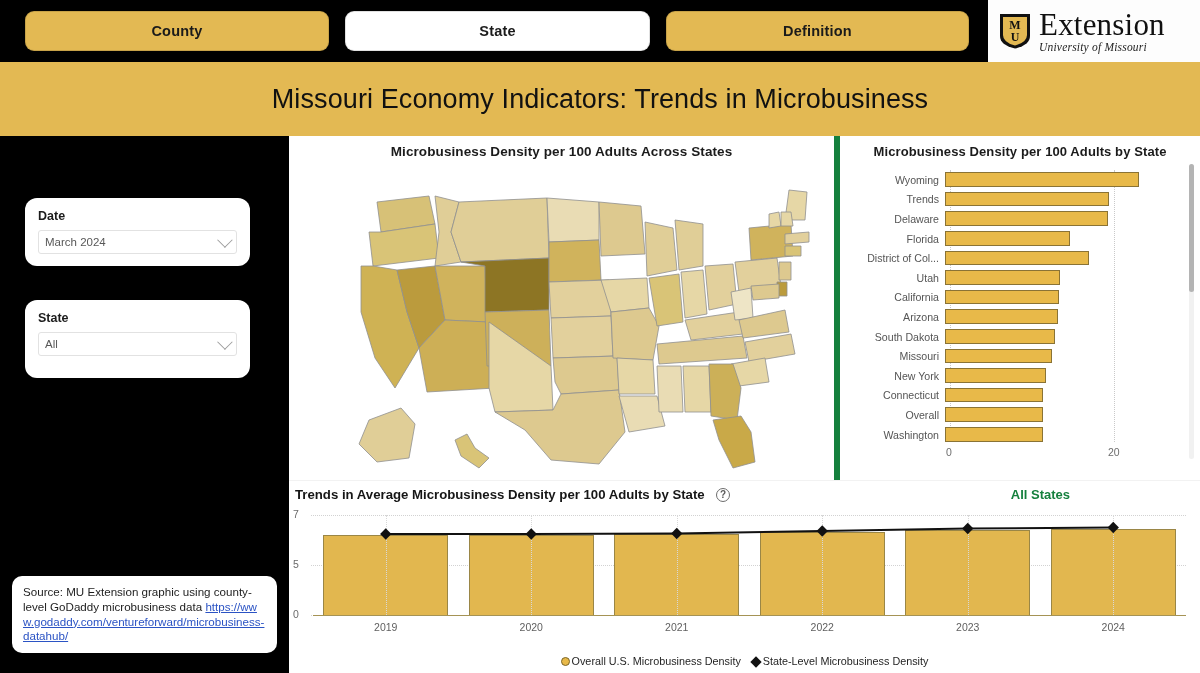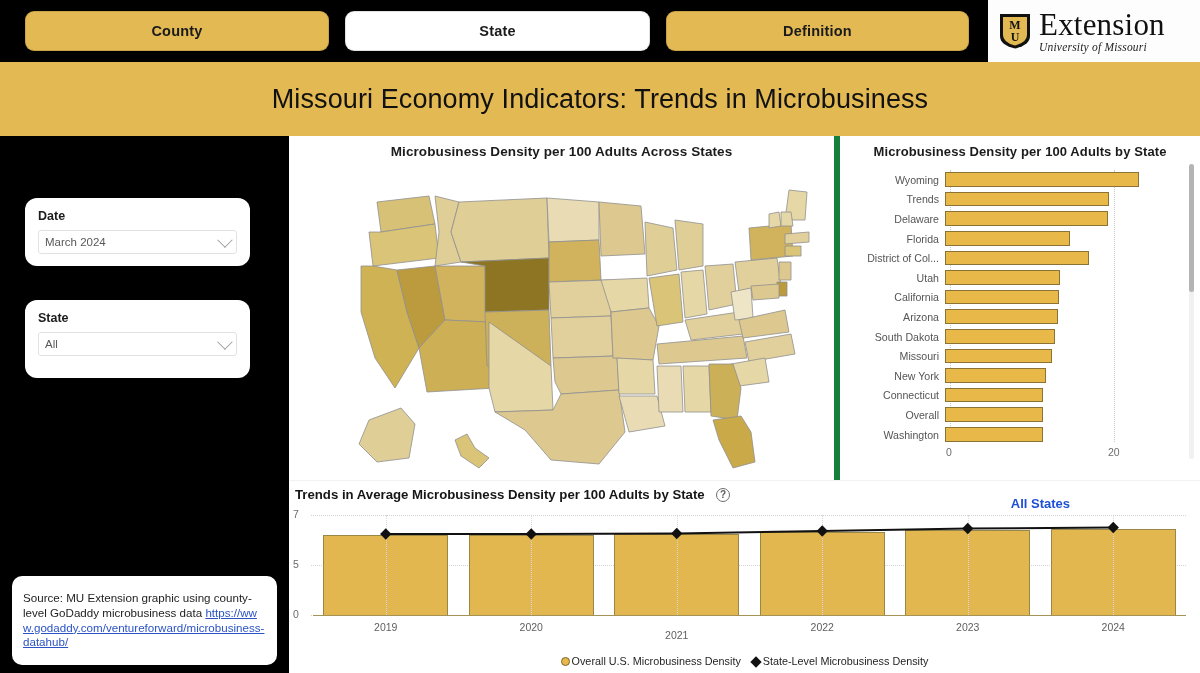--- a/index.html
+++ b/index.html
@@ -72,21 +72,21 @@
     font-size:11.5px; color:#585858; cursor:pointer;
   }
   .chev {
     position:absolute; right:7px; top:50%; width:11px; height:11px;
     margin-top:-6px; border-right:1.6px solid #9a9a9a; border-bottom:1.6px solid #9a9a9a;
     transform:rotate(45deg) translateY(-2px); transform-origin:center;
   }
 
   .source-card {
     position:absolute; left:12px; top:440px; width:265px;
-    background:#fff; border-radius:10px; padding:15px 11px;
+    background:#fff; border-radius:10px; padding:9px 11px;
     font-size:11.6px; color:#1d1d1d; line-height:1.28;
   }
   .source-card a { color:#2b53c4; text-decoration:underline; word-break:break-all; }
 
   
   .main { position:absolute; left:289px; top:136px; width:911px; height:537px; background:#fff; }
 
   
   .map-panel { position:absolute; left:0; top:0; width:545px; height:340px; background:#fff; }
   .panel-title {
@@ -134,21 +134,21 @@
   }
   .trend-head { position:relative; height:24px; padding:4px 0 0 6px; }
   .trend-title { font-size:13.2px; font-weight:700; color:#161616; display:inline-block; }
   .help-icon {
     display:inline-block; width:14px; height:14px; border-radius:50%;
     border:1.4px solid #6d6d6d; color:#5a5a5a; font-size:10px; font-weight:700;
     text-align:center; line-height:12px; margin-left:7px; vertical-align:1px;
     cursor:pointer;
   }
   .all-states {
-    position:absolute; right:130px; top:6px; font-size:13px; font-weight:700; color:#1d4ed8;margin-top:9px;
+    position:absolute; right:130px; top:6px; font-size:13px; font-weight:700; color:#15803d;
   }
   .plot { position:absolute; left:0; top:26px; width:911px; height:130px; }
   .ytick { position:absolute; left:4px; font-size:10.5px; color:#6a6a6a; }
   .grid-h { position:absolute; left:22px; right:14px; border-top:1px dotted #d2d2d2; }
   .tbar {
     position:absolute; background:#e2b74f; border:1px solid #9a8646; border-bottom:none;
   }
   .xtick { position:absolute; font-size:10.5px; color:#5f5f5f; text-align:center; }
   .trend-legend {
     position:absolute; left:0; bottom:6px; width:911px; text-align:center;
@@ -392,21 +392,21 @@
           <div class="ytick" style="top: 51px;">5</div>
           <div class="grid-h" style="top: 8px;"></div>
           <div class="ytick" style="top: 1px;">7</div>
           <div class="tbar" style="left: 34.185px; width: 125.13px; top: 27.5px; height: 80.5px;"></div>
           <div class="xtick" style="left: 68.75px; width: 56px; top: 114px;">2019</div>
           <div style="position: absolute; top: 8px; height: 100px; left: 96.75px; border-left: 1px dotted rgb(216, 216, 216);"></div>
           <div class="tbar" style="left: 179.685px; width: 125.13px; top: 27.5px; height: 80.5px;"></div>
           <div class="xtick" style="left: 214.25px; width: 56px; top: 114px;">2020</div>
           <div style="position: absolute; top: 8px; height: 100px; left: 242.25px; border-left: 1px dotted rgb(216, 216, 216);"></div>
           <div class="tbar" style="left: 325.185px; width: 125.13px; top: 27px; height: 81px;"></div>
-          <div class="xtick" style="left: 359.75px; width: 56px; top: 114px; margin-top: 8px;">2021</div>
+          <div class="xtick" style="left: 359.75px; width: 56px; top: 114px;">2021</div>
           <div style="position: absolute; top: 8px; height: 100px; left: 387.75px; border-left: 1px dotted rgb(216, 216, 216);"></div>
           <div class="tbar" style="left: 470.685px; width: 125.13px; top: 25px; height: 83px;"></div>
           <div class="xtick" style="left: 505.25px; width: 56px; top: 114px;">2022</div>
           <div style="position: absolute; top: 8px; height: 100px; left: 533.25px; border-left: 1px dotted rgb(216, 216, 216);"></div>
           <div class="tbar" style="left: 616.185px; width: 125.13px; top: 22.5px; height: 85.5px;"></div>
           <div class="xtick" style="left: 650.75px; width: 56px; top: 114px;">2023</div>
           <div style="position: absolute; top: 8px; height: 100px; left: 678.75px; border-left: 1px dotted rgb(216, 216, 216);"></div>
           <div class="tbar" style="left: 761.685px; width: 125.13px; top: 22px; height: 86px;"></div>
           <div class="xtick" style="left: 796.25px; width: 56px; top: 114px;">2024</div>
           <div style="position: absolute; top: 8px; height: 100px; left: 824.25px; border-left: 1px dotted rgb(216, 216, 216);"></div>

